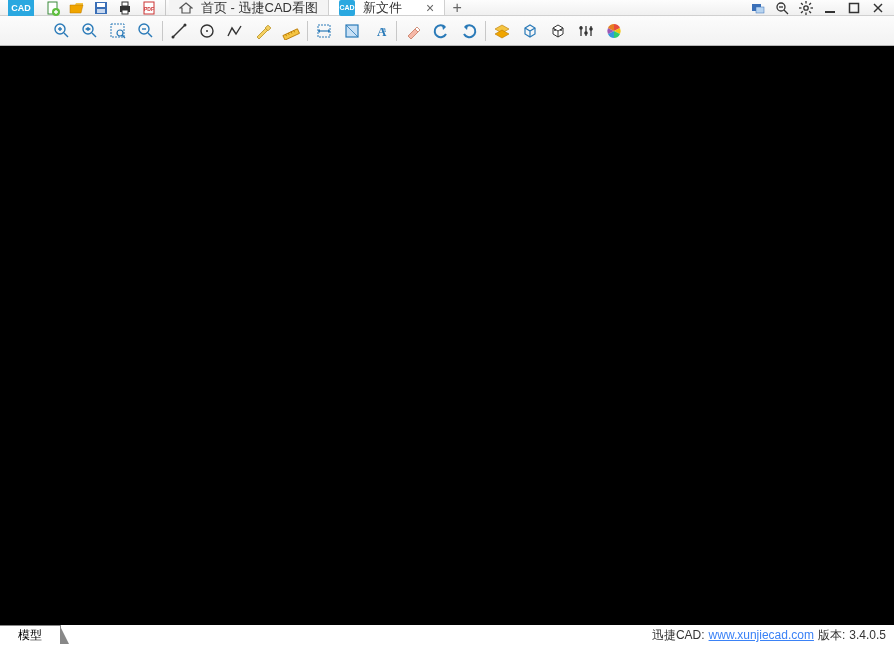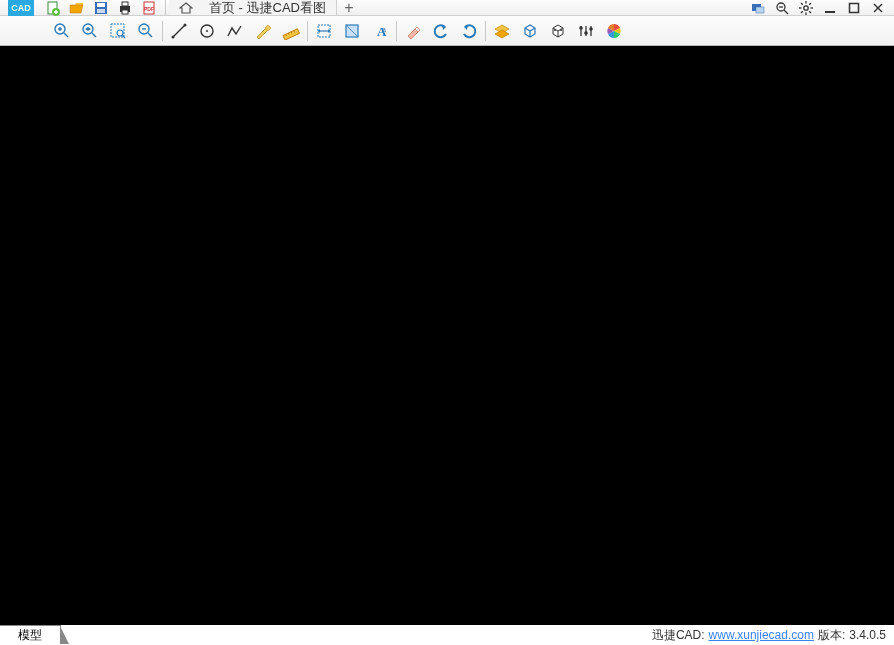--- a/index.html
+++ b/index.html
@@ -29,21 +29,21 @@
   color: #fff; font-weight: bold; font-size: 9px;
 }
 .qat { display: flex; align-items: center; gap: 6px; padding: 0 4px; }
 .qbtn {
   width: 18px; height: 18px; display: flex; align-items: center; justify-content: center;
   cursor: pointer;
 }
 .sep-v { width: 1px; height: 20px; background: #c8c8c8; margin: 0 3px; }
 .tabs { display: flex; align-items: stretch; height: 100%; }
 .tab {
-  display: flex; align-items: center; gap: 16px;
+  display: flex; align-items: center; gap: 8px;
   padding: 5px 10px;
   border-right: 1px solid #d0d0d0;
   font-size: 13px; color: #333;
   cursor: pointer; white-space: nowrap;
 }
 .tab.home { background: #f4f4f4; }
 .tab.active { background: #fff; }
 .tab .close { margin-left: 16px; color: #666; font-size: 14px; }
 .tab-add { width: 24px; display:flex;align-items:center;justify-content:center;color:#666;font-size:16px;cursor:pointer;}
 .title-spacer { flex: 1; }
@@ -133,20 +133,25 @@
   </div>
 
   <div class="sep-v"></div>
 
   <div class="tabs">
     <div class="tab home">
       <svg width="14" height="14">
           <path d="M7 2l6 5h-2v5H3V7H1z" fill="none" stroke="#555" stroke-width="1.2"></path>
         </svg>
       <span>首页 - 迅捷CAD看图</span>
+    </div>
+    <div class="tab active">
+      <span style="width:16px;height:16px;background:#2aa8e0;border-radius:2px;display:inline-flex;align-items:center;justify-content:center;color:#fff;font-size:7px;font-weight:bold">CAD</span>
+      <span>新文件</span>
+      <span class="close">×</span>
     </div>
     <div class="tab-add">+</div>
   </div>
 
   <div class="title-spacer"></div>
 
   <div class="win-controls">
     <div class="win-btn">
       <svg width="14" height="14">
           <rect x="1" y="3" width="9" height="7" fill="#3a6fb7"></rect>

